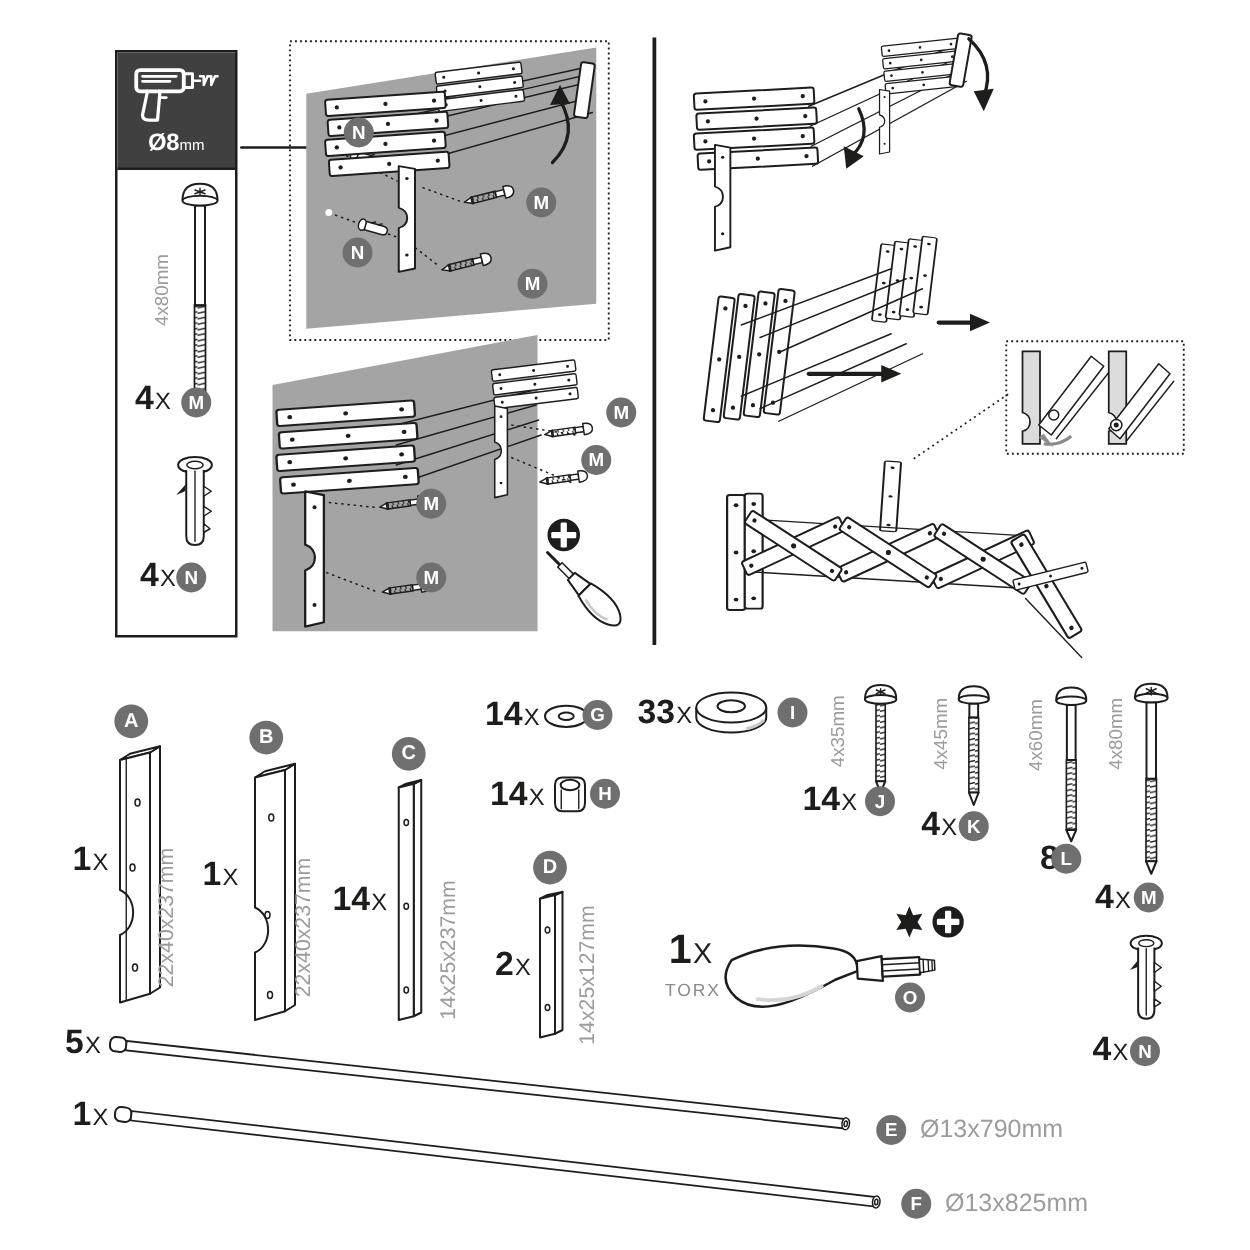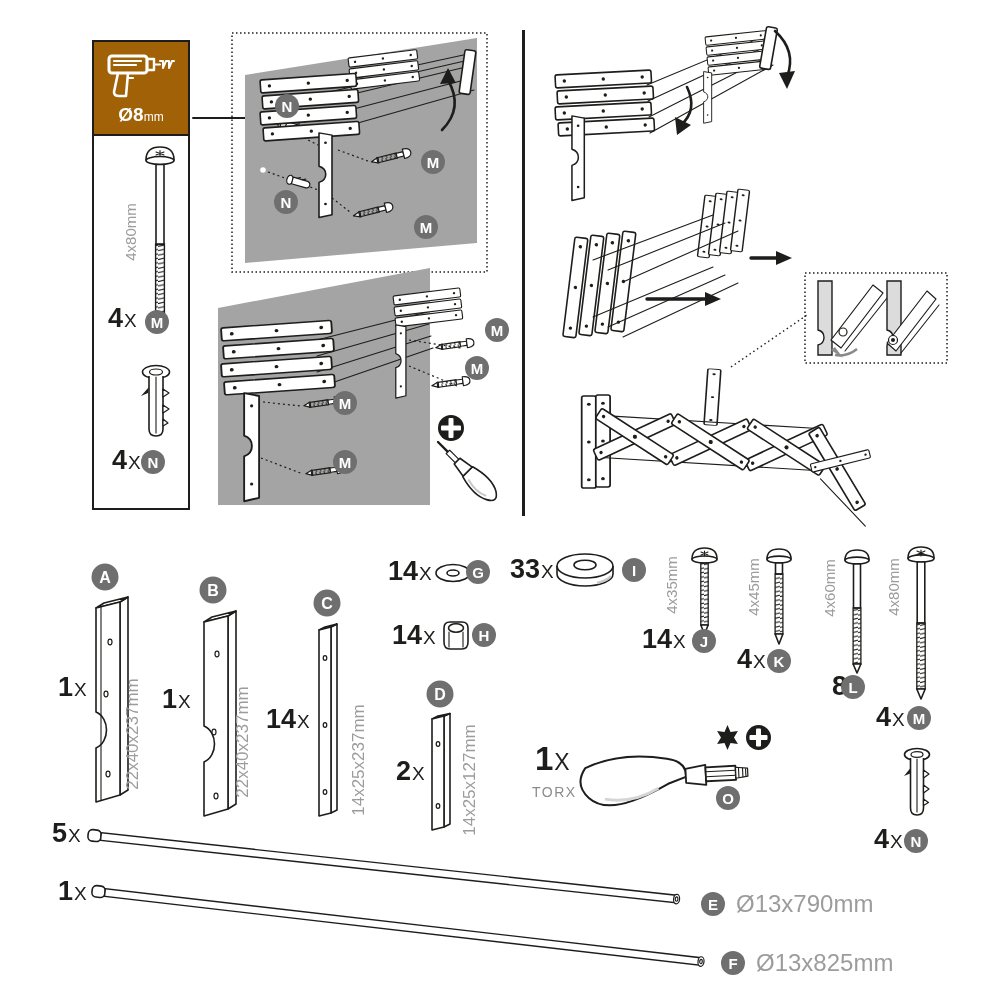--- a/index.html
+++ b/index.html
@@ -21,23 +21,23 @@
          background:#706f6f;color:#fff;display:flex;align-items:center;justify-content:center;
          font-weight:700;font-size:15px;line-height:1;}
   .badge.lg{width:27px;height:27px;font-size:16px;}
   .qty{position:absolute;white-space:nowrap;}
   .qty .n{font-weight:700;font-size:27px;}
   .qty .x{font-weight:400;font-size:19px;margin-left:1px;}
   .qty.big .n{font-size:33px;}.qty.big .x{font-size:23px;}
   .dim{position:absolute;color:#9d9c9c;font-size:17px;white-space:nowrap;
        transform:translate(-50%,-50%) rotate(-90deg);}
   .dim.sm{font-size:15px;}
-  .dim.h{transform:translate(0,-50%);font-size:24px;}
+  .dim.h{transform:translate(0,-50%);font-size:20px;}
   .kit-box{position:absolute;left:92px;top:40px;width:94px;height:466px;border:2.5px solid #1d1d1b;background:#fff;}
-  .kit-head{position:absolute;left:0;top:0;width:94px;height:92px;background:#a16207;border-bottom:2.5px solid #1d1d1b;}
+  .kit-head{position:absolute;left:0;top:0;width:94px;height:92px;background:#404040;border-bottom:2.5px solid #1d1d1b;}
   .drill-text{position:absolute;left:0;top:62px;width:94px;text-align:center;color:#fff;}
   .drill-text .o8{font-weight:700;font-size:19px;}
   .drill-text .mm{font-size:12px;}
   .torx-label{position:absolute;color:#8c8b8b;font-size:14px;letter-spacing:1.5px;}
   .divider{position:absolute;left:522px;top:30px;width:2.5px;height:486px;background:#1d1d1b;}
 </style>
 </head>
 <body>
 
 <div id="sheet">

